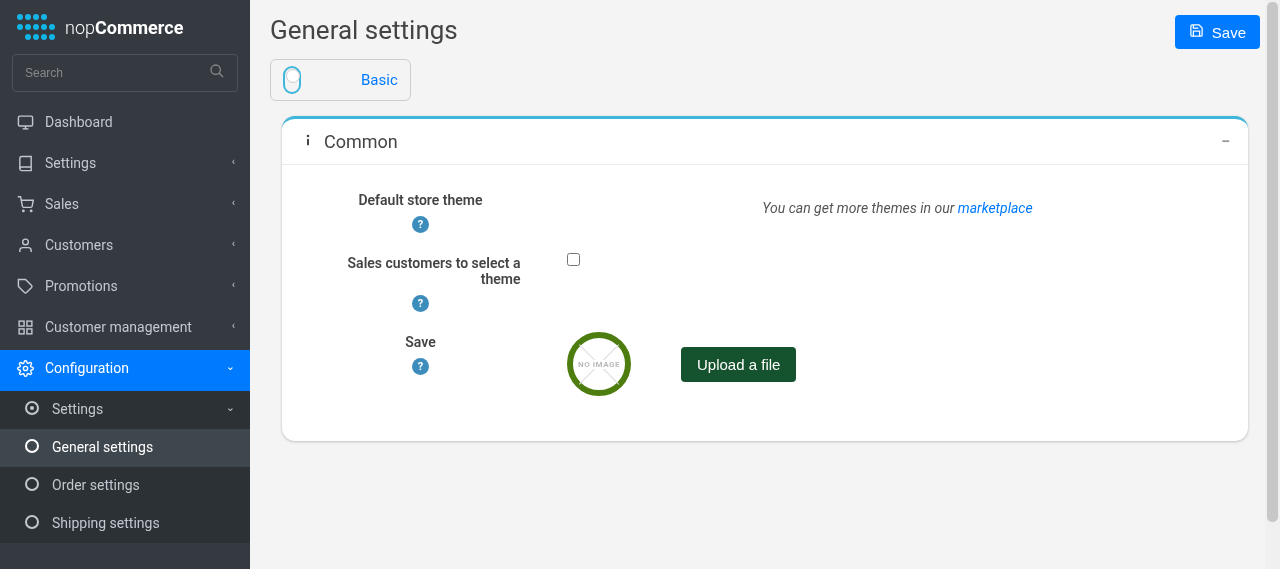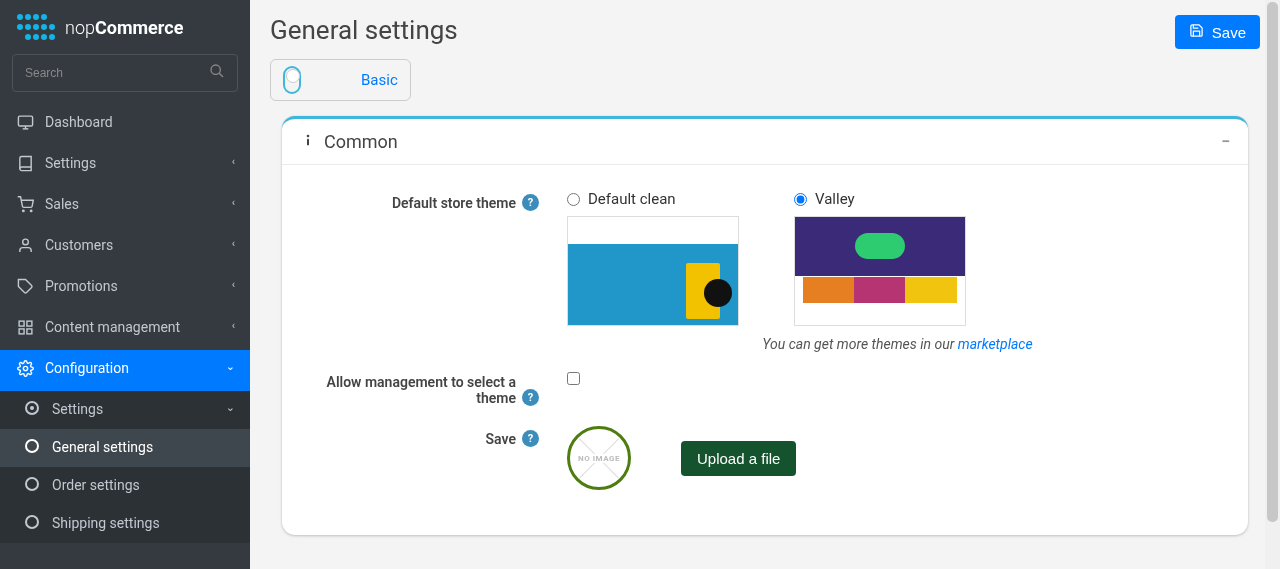--- a/index.html
+++ b/index.html
@@ -41,34 +41,34 @@
   .toggle-switch::after { content:""; position:absolute; top:1px; left:1px; width:12px; height:12px; background:#fff; border:1px solid #ccc; border-radius:50%; }
   .mode-label { color: #007bff; font-size: 15px; }
   
   .card { margin: 0 32px 20px; background: #fff; border-top: 3px solid #3fb6dc; border-radius: 13px; box-shadow: 0 0 1px rgba(0,0,0,.125), 0 1px 3px rgba(0,0,0,.2); }
   .card-header { display:flex; justify-content:space-between; align-items:center; padding: 12px 18px; border-bottom: 1px solid rgba(0,0,0,0.08); }
   .card-header h3 { font-size: 18px; font-weight: 400; display:flex; align-items:center; gap:8px; color:#444; }
   .collapse-btn { color:#999; cursor:pointer; font-size:16px; font-weight:bold; }
   .card-body { padding: 25px 20px; }
   
   .form-row { display:flex; margin-bottom: 20px; align-items: flex-start; }
-  .form-label { width: 245px; text-align: right; font-weight: 600; color: #444; padding-right: 8px; padding-top: 2px; display:flex; justify-content:flex-end; align-items:flex-end; gap:6px; flex-wrap: wrap; }
+  .form-label { width: 245px; text-align: right; font-weight: 600; color: #444; padding-right: 8px; padding-top: 2px; display:flex; justify-content:flex-end; align-items:center; gap:6px; flex-wrap: wrap; flex-direction: column; }
   .form-label .lbl-text { max-width: 200px; }
   .help { width:17px; height:17px; border-radius:50%; background:#3c8dbc; color:#fff; display:inline-flex; align-items:center; justify-content:center; font-size:11px; font-weight:bold; cursor:help; flex-shrink:0; margin-top:2px; }
   .form-value { flex:1; padding-left: 20px; }
   
   .themes { display:flex; gap: 55px; }
   .theme-opt { }
   .theme-opt label { display:flex; align-items:center; gap:8px; font-size:15px; margin-bottom: 8px; cursor:pointer; }
   .theme-preview { width: 172px; height: 110px; border:1px solid #ddd; background:#f7f7f7; overflow:hidden; }
   .theme-note { font-style: italic; color:#555; margin-top:10px; text-align:center; }
   .theme-note a { color:#007bff; text-decoration:none; }
   
   .logo-row { display:flex; align-items:center; gap: 50px; }
-  .no-image { width:64px; height:64px; border-radius:50%; border:3px solid #4d7c0f; display:flex; align-items:center; justify-content:center; position:relative; color:#bbb; font-size:8px; font-weight:bold; letter-spacing:0.5px; }
+  .no-image { width:64px; height:64px; border-radius:50%; border:6px solid #4d7c0f; display:flex; align-items:center; justify-content:center; position:relative; color:#bbb; font-size:8px; font-weight:bold; letter-spacing:0.5px; }
   .no-image::before { content:""; position:absolute; width:56px; height:1px; background:#ddd; transform:rotate(45deg); }
   .no-image::after { content:""; position:absolute; width:56px; height:1px; background:#ddd; transform:rotate(-45deg); }
   .no-image span { position:relative; z-index:1; background:#fff; padding:0 2px; }
   .upload-btn { background:#14532d; color:#fff; border:none; border-radius:4px; padding:9px 16px; font-size:15px; cursor:pointer; }
   
   
   .preview-clean { background: linear-gradient(#fff 0 25%, #2196c9 25% 100%); position:relative; }
   .preview-clean::before { content:""; position:absolute; bottom:6px; right:18px; width:34px; height:56px; background:#f2c200; border-radius:2px; }
   .preview-clean::after { content:""; position:absolute; bottom:18px; right:6px; width:28px; height:28px; background:#111; border-radius:50%; }
   .preview-valley { background: linear-gradient(#3a2a78 0 55%, #fff 55% 100%); position:relative; }
@@ -159,21 +159,21 @@
           <span>Promotions</span>
           <span class="chev">‹</span>
         </li>
       <li>
           <span class="icon"><svg width="17" height="17" viewBox="0 0 24 24" fill="none" stroke="currentColor" stroke-width="2">
               <rect x="3" y="3" width="7" height="7"></rect>
               <rect x="14" y="3" width="7" height="7"></rect>
               <rect x="14" y="14" width="7" height="7"></rect>
               <rect x="3" y="14" width="7" height="7"></rect>
             </svg></span>
-          <span>Content management</span>
+          <span>Customer management</span>
           <span class="chev">‹</span>
         </li>
       <li class="active">
           <span class="icon"><svg width="17" height="17" viewBox="0 0 24 24" fill="none" stroke="currentColor" stroke-width="2">
               <circle cx="12" cy="12" r="3"></circle>
               <path d="M19.4 15a1.7 1.7 0 0 0 .3 1.8l.1.1a2 2 0 1 1-2.8 2.8l-.1-.1a1.7 1.7 0 0 0-1.8-.3 1.7 1.7 0 0 0-1 1.5V21a2 2 0 1 1-4 0v-.1a1.7 1.7 0 0 0-1-1.5 1.7 1.7 0 0 0-1.8.3l-.1.1a2 2 0 1 1-2.8-2.8l.1-.1a1.7 1.7 0 0 0 .3-1.8 1.7 1.7 0 0 0-1.5-1H3a2 2 0 1 1 0-4h.1a1.7 1.7 0 0 0 1.5-1 1.7 1.7 0 0 0-.3-1.8l-.1-.1a2 2 0 1 1 2.8-2.8l.1.1a1.7 1.7 0 0 0 1.8.3H9a1.7 1.7 0 0 0 1-1.5V3a2 2 0 1 1 4 0v.1a1.7 1.7 0 0 0 1 1.5 1.7 1.7 0 0 0 1.8-.3l.1-.1a2 2 0 1 1 2.8 2.8l-.1.1a1.7 1.7 0 0 0-.3 1.8V9a1.7 1.7 0 0 0 1.5 1H21a2 2 0 1 1 0 4h-.1a1.7 1.7 0 0 0-1.5 1z"></path>
             </svg></span>
           <span>Configuration</span>
           <span class="chev">⌄</span>
         </li>
@@ -229,45 +229,29 @@
         <span class="collapse-btn">−</span>
       </div>
       <div class="card-body">
 
         <div class="form-row">
           <div class="form-label">
             <span class="lbl-text">Default store theme</span>
             <span class="help">?</span>
           </div>
           <div class="form-value">
-            <div class="themes">
-              <div class="theme-opt">
-                <label>
-                    <input type="radio" name="theme" style=""> 
-                    <span>Default clean</span>
-                  </label>
-                <div class="theme-preview preview-clean"></div>
-              </div>
-              <div class="theme-opt">
-                <label>
-                    <input type="radio" name="theme" checked="" style=""> 
-                    <span>Valley</span>
-                  </label>
-                <div class="theme-preview preview-valley"></div>
-              </div>
-            </div>
             <div class="theme-note">
               <span>You can get more themes in our </span><a href="#">marketplace</a>
             </div>
           </div>
         </div>
 
         <div class="form-row">
           <div class="form-label">
-            <span class="lbl-text">Allow management to select a theme</span>
+            <span class="lbl-text">Sales customers to select a theme</span>
             <span class="help">?</span>
           </div>
           <div class="form-value">
             <input type="checkbox" style="">
           </div>
         </div>
 
         <div class="form-row">
           <div class="form-label">
             <span class="lbl-text">Save</span>

